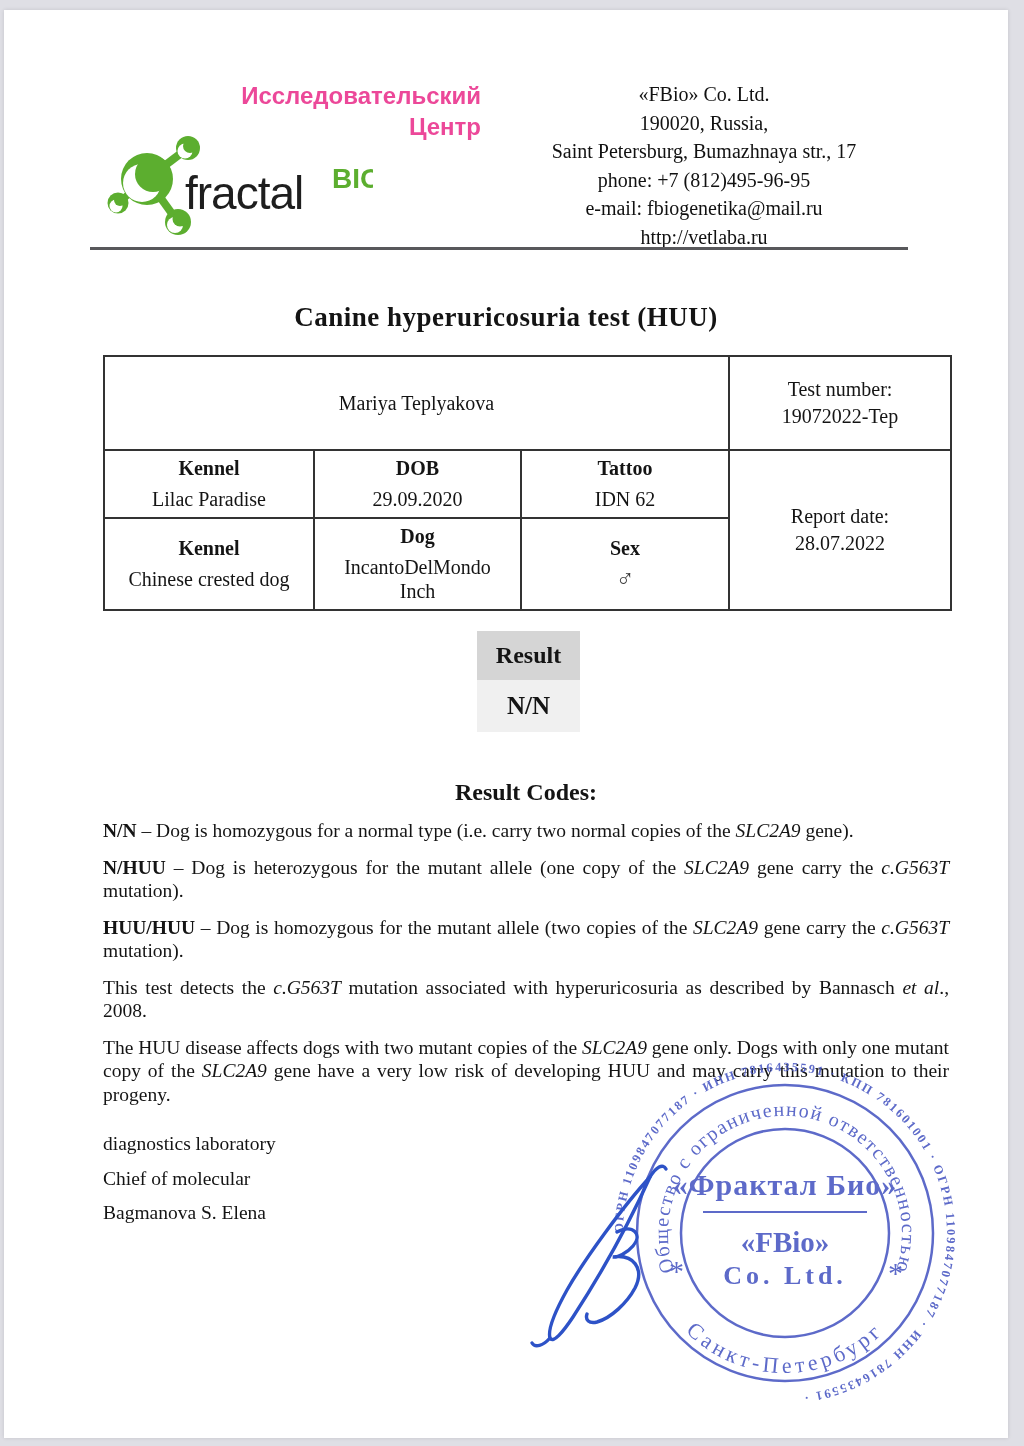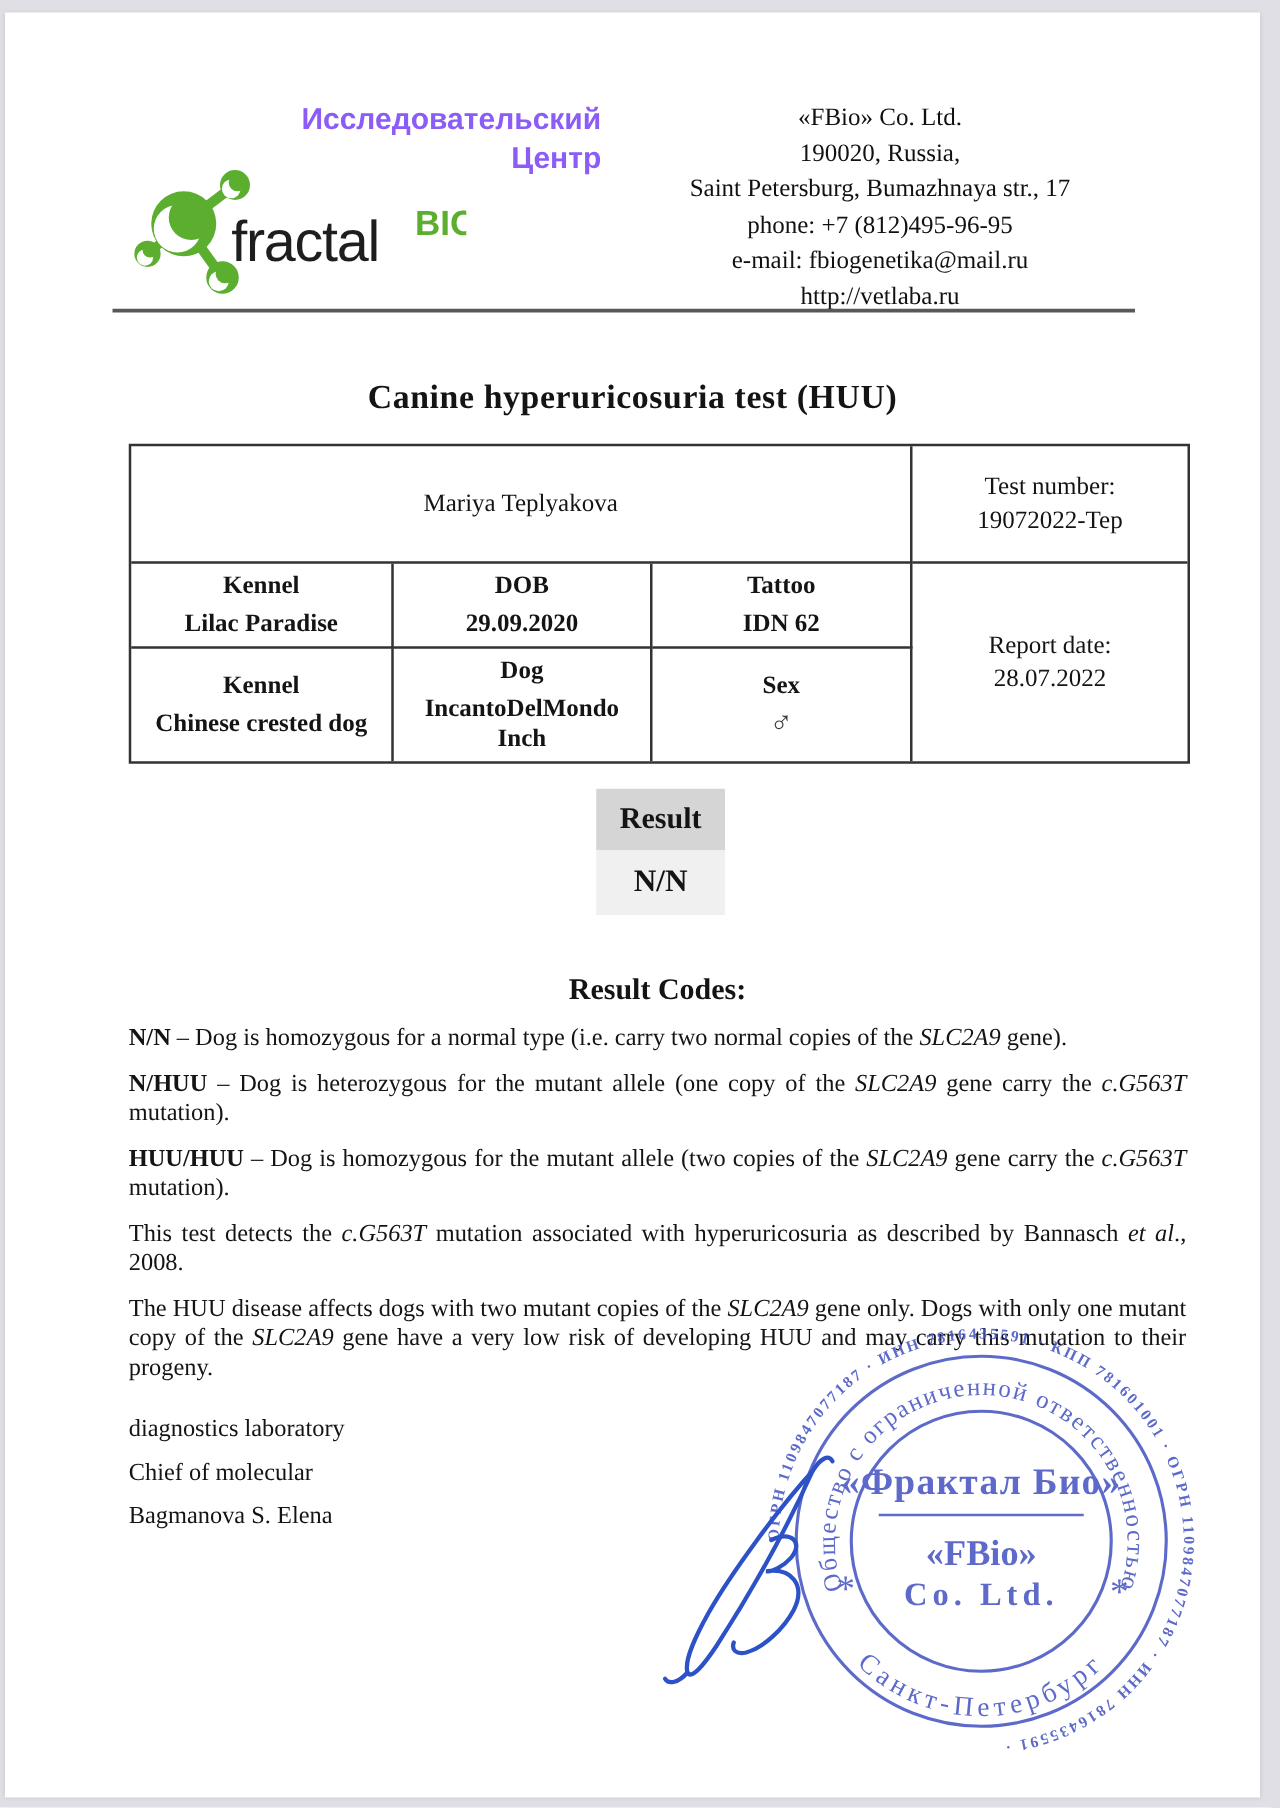--- a/index.html
+++ b/index.html
@@ -13,21 +13,21 @@
   .page{
     position:absolute;left:4px;top:10px;width:1004px;height:1428px;
     background:#ffffff;
     box-shadow:0 0 4px rgba(0,0,0,.12);
   }
   
   .org-name{
     position:absolute;left:150px;top:70px;width:327px;
     text-align:right;
     font-family:"Liberation Sans", sans-serif;
-    font-weight:bold;font-size:24px;line-height:31px;color:#8b5cf6;
+    font-weight:bold;font-size:24px;line-height:31px;color:#ec4899;
   }
   .logo-svg{position:absolute;left:97px;top:116px;width:272px;height:118px;}
   .contact{
     position:absolute;left:470px;top:70px;width:460px;
     text-align:center;font-size:20px;line-height:28.5px;color:#111;
   }
   .divider{
     position:absolute;left:86px;top:237px;width:818px;height:3px;
     background:#58585b;
   }
@@ -43,21 +43,21 @@
     grid-template-columns:210px 207px 208px 220px;
     grid-template-rows:94px 68px 90px;
     border:2px solid #333;
     box-sizing:border-box;
     width:849px;
   }
   .cell{box-sizing:border-box;display:flex;flex-direction:column;align-items:center;justify-content:center;text-align:center;font-size:20px;}
   .br{border-right:2px solid #333;}
   .bb{border-bottom:2px solid #333;}
   .cell .lbl{font-weight:bold;}
-  .cell .val{margin-top:7px;line-height:24px;font-weight:bold;}
+  .cell .val{margin-top:7px;line-height:24px;}
   .cell-owner{grid-column:1/4;grid-row:1;}
   .cell-testnum{grid-column:4;grid-row:1;line-height:27px;justify-content:center;}
   .cell-reportdate{grid-column:4;grid-row:2/4;line-height:27px;}
   .sex-sign{font-size:25px;color:#3c3c3c;margin-top:4px;}
   
   .result-box{position:absolute;left:473px;top:621px;width:103px;text-align:center;}
   .result-head{height:49px;background:#d5d5d5;display:flex;align-items:center;justify-content:center;font-weight:bold;font-size:24px;font-family:Liberation Serif, serif;}
   .result-val{height:52px;background:#f0f0f0;display:flex;align-items:center;justify-content:center;font-weight:bold;font-size:25px;}
   
   .codes{position:absolute;left:99px;top:769px;width:846px;}

